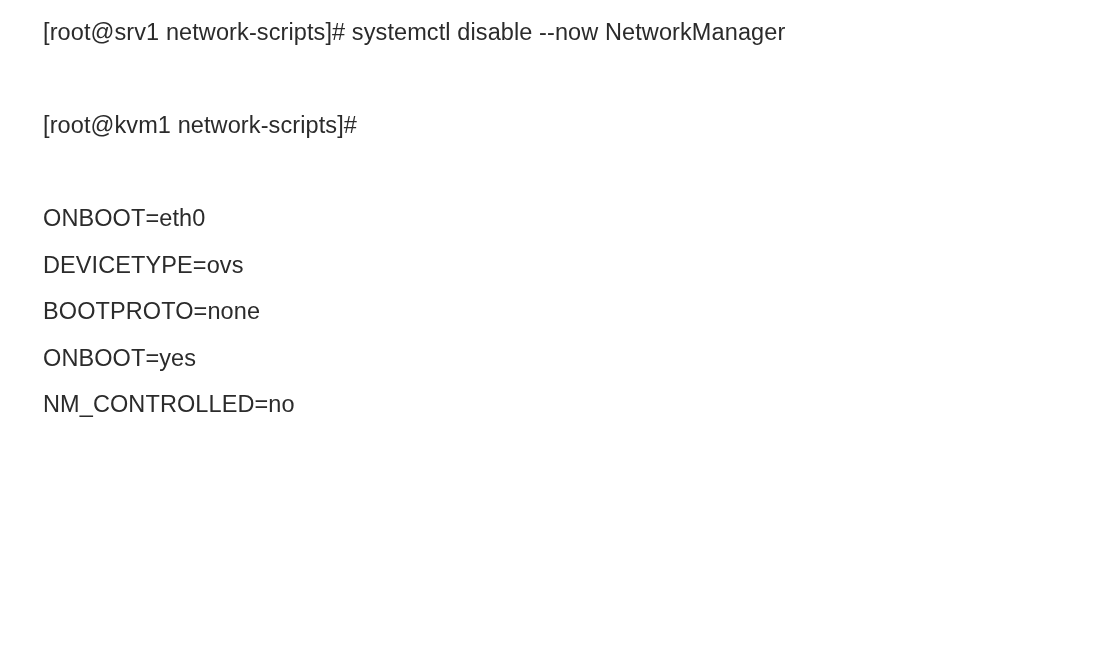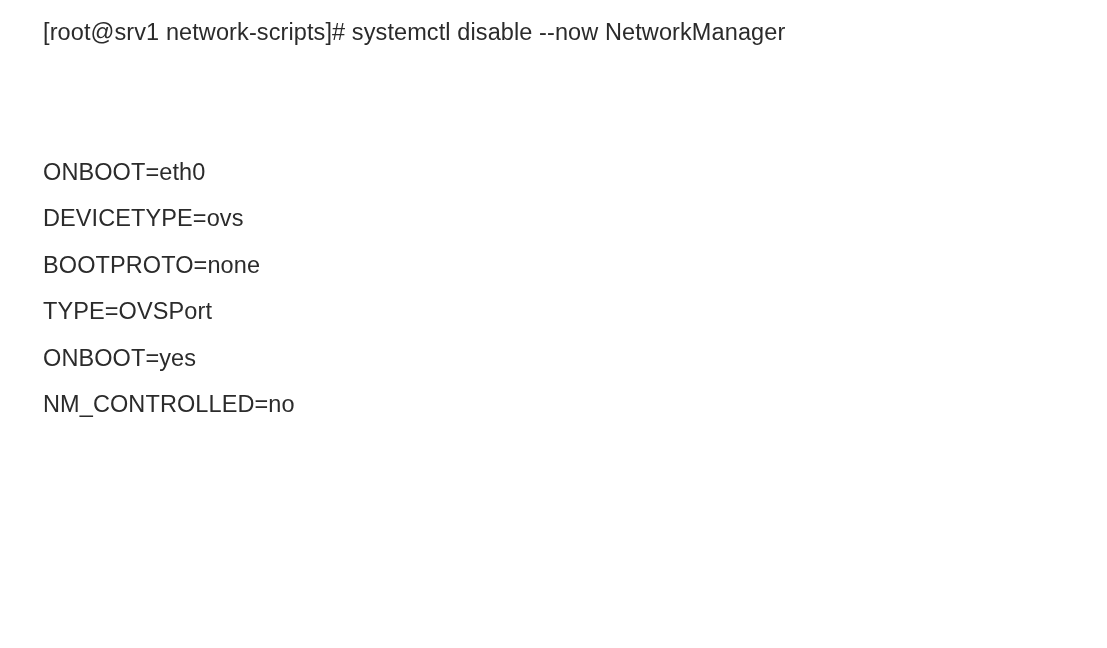--- a/index.html
+++ b/index.html
@@ -46,26 +46,26 @@
 </head>
 <body>
 
 <div class="terminal">
   <div class="stream">
 
     <div class="line">[root@srv1 network-scripts]# systemctl disable --now NetworkManager</div>
 
     <div class="block-gap"></div>
 
+    <div class="line">[root@kvm1 network-scripts]#</div>
 
     <div class="block-gap"></div>
 
     <div class="config-block">
       <div class="line">ONBOOT=eth0</div>
       <div class="line">DEVICETYPE=ovs</div>
       <div class="line">BOOTPROTO=none</div>
-      <div class="line">TYPE=OVSPort</div>
       <div class="line">ONBOOT=yes</div>
       <div class="line">NM_CONTROLLED=no</div>
     </div>
 
   </div>
 </div>
 
 </body></html>

